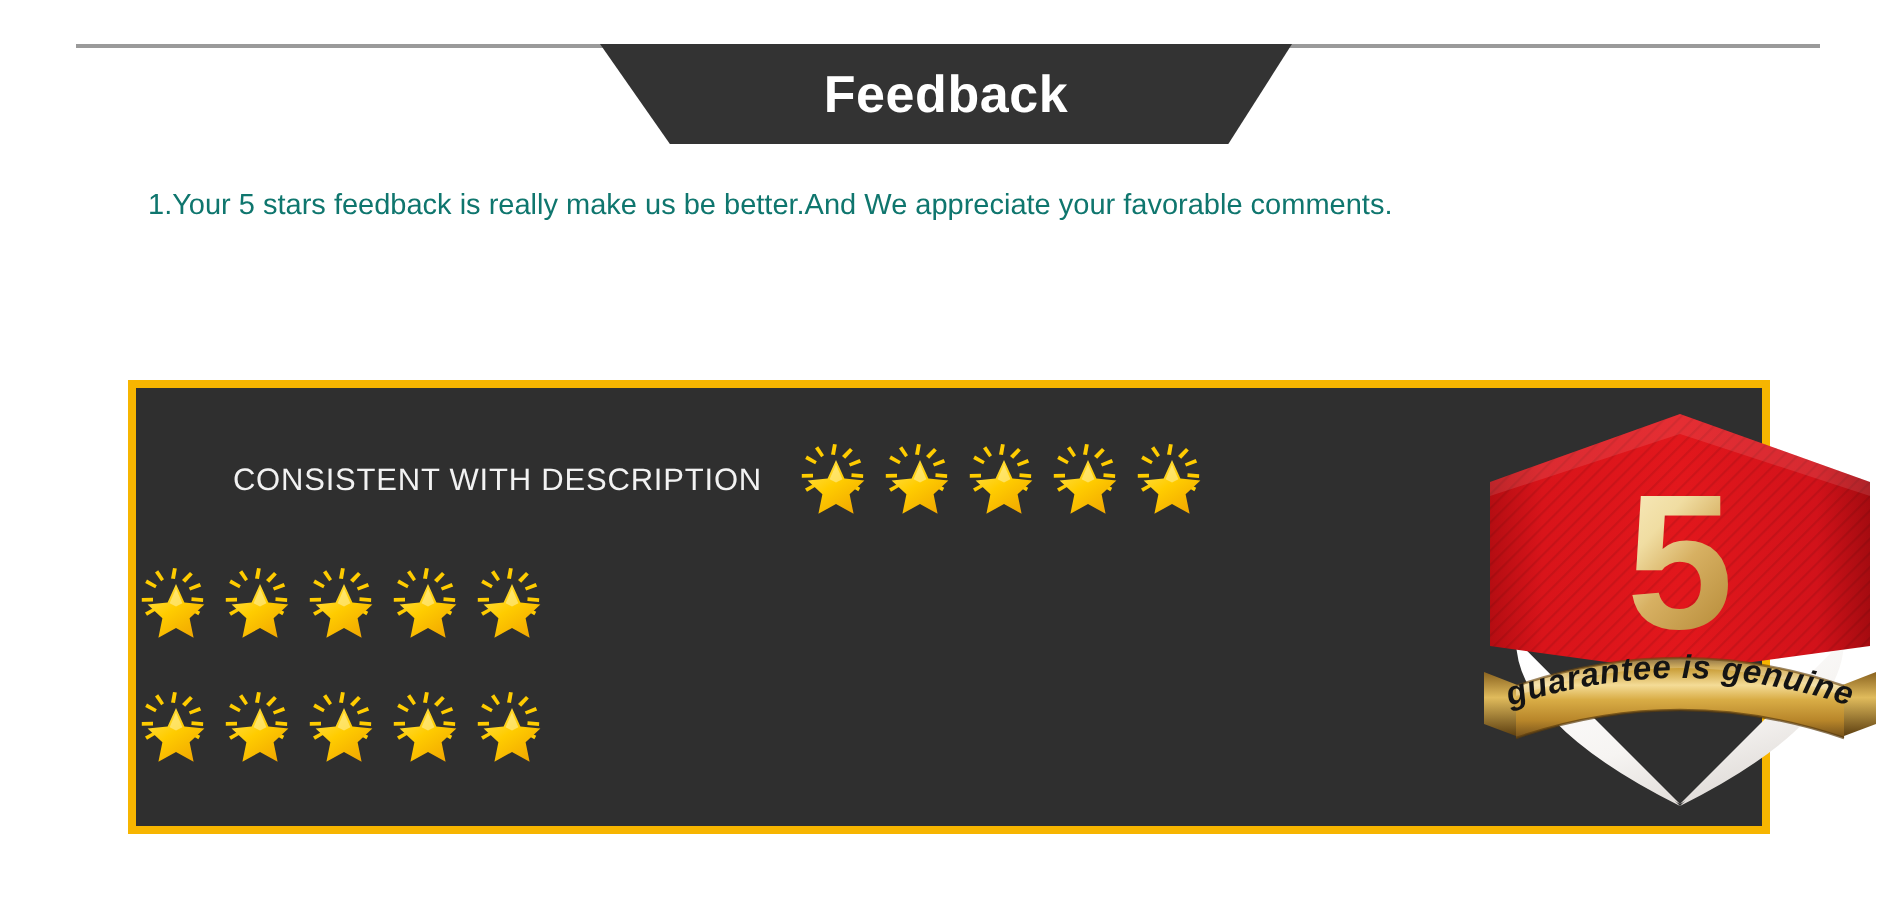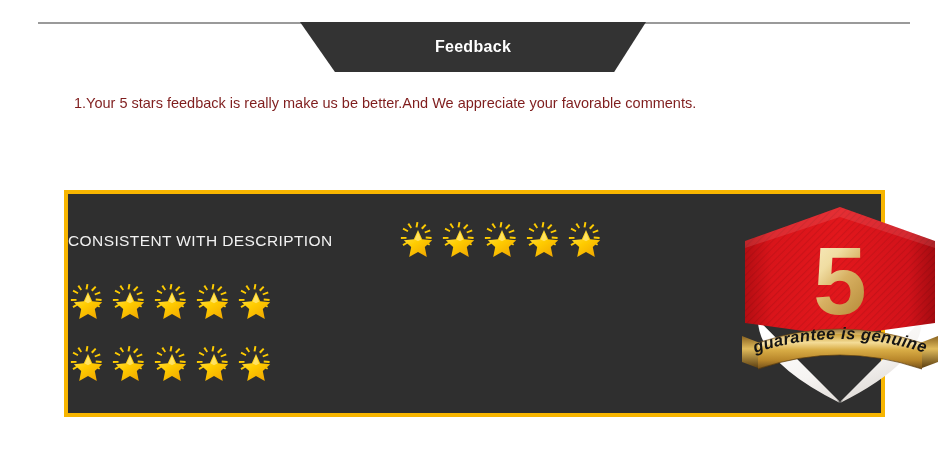--- a/index.html
+++ b/index.html
@@ -23,29 +23,29 @@
 
   #banner-shape{
     position:absolute;left:300px;top:22px;
     width:346px;height:50px;
     background:#333333;
     -webkit-clip-path:polygon(0 0,100% 0,90.8% 100%,10.1% 100%);
     clip-path:polygon(0 0,100% 0,90.8% 100%,10.1% 100%);
     display:flex;align-items:center;justify-content:center;
   }
   #banner-title{
-    color:#ffffff;font-size:16px;font-weight:bold;
+    color:#ffffff;font-size:26px;font-weight:bold;
     letter-spacing:.3px;line-height:1;
     margin-top:-1px;
   }
 
   
   #notes{
     position:absolute;left:74px;top:90px;width:810px;
-    color:#7f1d1d;font-size:14.5px;line-height:26px;
+    color:#0f766e;font-size:14.5px;line-height:26px;
   }
   #notes .note-line{white-space:normal;}
 
   
   #rating-panel{
     position:absolute;left:64px;top:190px;
     width:821px;height:227px;
     background:#2f2f2f;
     border:4px solid #f7b500;
     box-sizing:border-box;
@@ -53,21 +53,21 @@
 
   #rating-rows{
     position:absolute;left:0;top:22px;
     width:570px;
   }
   .rating-row{
     display:flex;align-items:center;
     height:50px;margin-bottom:12px;
   }
   .rating-label{
-    width:330px;
+    width:330px;text-align:right;
     color:#f2f2f2;font-size:15.5px;
     letter-spacing:.4px;
     padding-right:17px;
     box-sizing:border-box;
     white-space:nowrap;
   }
   .stars{display:flex;align-items:center;gap:2px;}
   .star-icon{width:40px;height:40px;display:block;}
 
   

